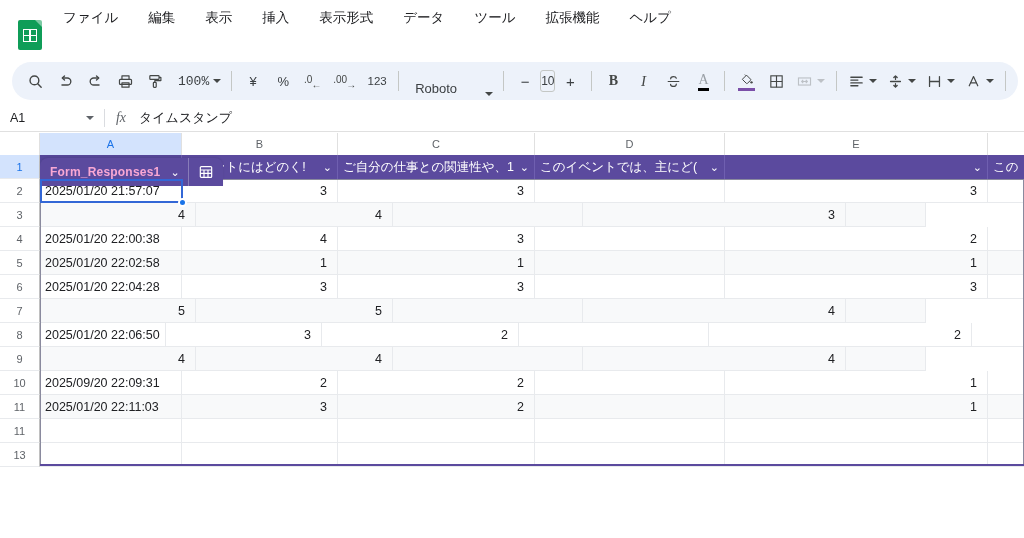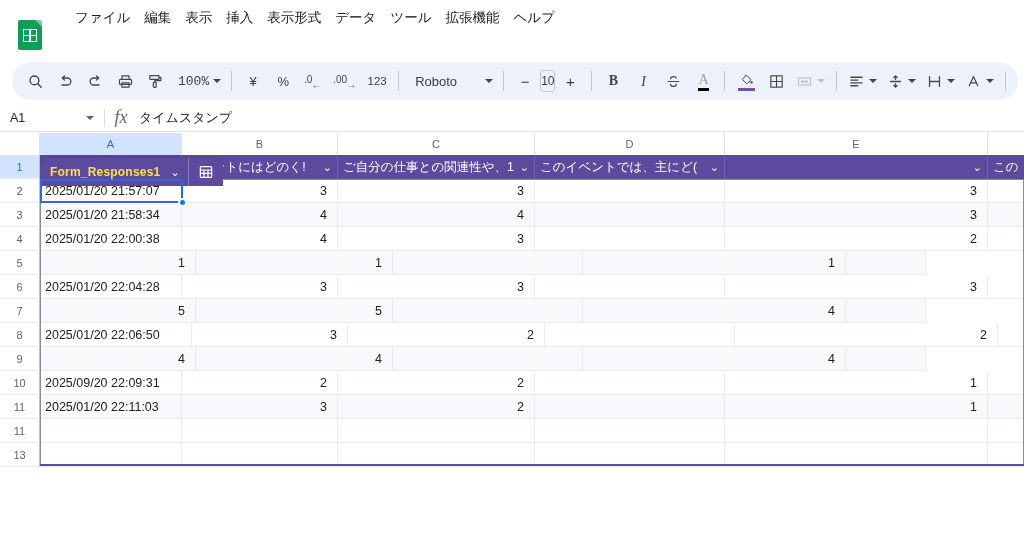--- a/index.html
+++ b/index.html
@@ -37,21 +37,21 @@
   .doc-title {
     font-size: 18px; color: #202124; line-height: 30px;
     font-family: "Liberation Sans", "DejaVu Sans", sans-serif;
     white-space: nowrap; letter-spacing: .1px;
   }
   .title-icons { display: flex; align-items: center; gap: 4px; margin-left: 14px; }
   .ticon { width: 24px; height: 24px; display: flex; align-items: center; justify-content: center;
            color: #444746; border-radius: 50%; cursor: pointer; }
   .ticon svg { display: block; }
 
-  .menubar { display: flex; align-items: center; height: 26px; gap: 0px; margin-top: -1px; margin-left: 12px; }
+  .menubar { display: flex; align-items: center; height: 26px; gap: 16px; margin-top: -1px; }
   .menu-item {
     font-size: 13.5px; color: #202124; padding: 3px 7px; border-radius: 4px;
     white-space: nowrap; cursor: pointer; line-height: 18px;
   }
 
   
   .toolbar {
     position: absolute; left: 12px; top: 62px; right: 6px; height: 38px;
     background: #EDF2FA; border-radius: 19px;
     display: flex; align-items: center; padding: 0 8px; gap: 0px; overflow: hidden;
@@ -61,21 +61,21 @@
     display: flex; align-items: center; justify-content: center;
     color: #444746; font-size: 13px; cursor: pointer; flex: none;
   }
   .tb.disabled { color: #bdc1c6; }
   .tb-sep { width: 1px; height: 20px; background: #c4c7c5; margin: 0 6px; flex: none; }
   .tb-text { font-size: 13px; color: #3c4043; white-space: nowrap; }
   .caret { width: 0; height: 0; border-left: 4px solid transparent; border-right: 4px solid transparent;
            border-top: 4px solid #444746; margin-left: 4px; flex: none; }
   .caret.dim { border-top-color: #bdc1c6; }
   .zoom-ctl { display: flex; align-items: center; padding: 0 4px 0 8px; height: 30px; border-radius: 6px; cursor: pointer; font-family: Liberation Mono, monospace; }
-  .font-ctl { display: flex; align-items: center; padding: 0 4px 0 10px; height: 30px; border-radius: 6px; cursor: pointer; min-width: 92px; }
+  .font-ctl { display: flex; align-items: flex-end; padding: 0 4px 0 10px; height: 30px; border-radius: 6px; cursor: pointer; min-width: 92px; }
   .font-name { font-size: 13px; color: #3c4043; flex: 1; }
   .size-box {
     width: 30px; height: 22px; border: 1px solid #c4c7c5; border-radius: 3px;
     display: flex; align-items: center; justify-content: center; font-size: 12px; color: #3c4043;
     background: #EDF2FA; cursor: text;
   }
   .bold-i { font-weight: bold; font-size: 14px; font-family: "Liberation Serif", serif; }
   .ital-i { font-style: italic; font-size: 15px; font-family: "Liberation Serif", serif; }
   .fillcolor-under { border-bottom: 3px solid #7B4FA8; padding-bottom: 1px; }
   .textcolor-under { border-bottom: 3px solid #000000; padding-bottom: 0px; }
@@ -86,21 +86,21 @@
     display: flex; align-items: center; background: #ffffff;
     border-bottom: 1px solid #e0e0e0;
   }
   .namebox {
     width: 92px; height: 22px; margin-left: 6px; display: flex; align-items: center;
     padding: 0 4px; font-size: 12.5px; color: #202124; cursor: text;
   }
   .namebox-label { flex: 1; }
   .namebox-caret { width: 0; height: 0; border-left: 4px solid transparent; border-right: 4px solid transparent; border-top: 4px solid #5f6368; }
   .fb-sep { width: 1px; height: 18px; background: #dadce0; margin: 0 6px; }
-  .fx { font-family: "Liberation Serif", serif; font-style: italic; font-size: 18px; color: #5f6368; width: 20px; text-align: center; }
+  .fx { font-family: "Liberation Serif", serif; font-style: italic; font-size: 14px; color: #5f6368; width: 20px; text-align: center; }
   .fb-input { flex: 1; font-size: 13px; color: #202124; padding-left: 8px; cursor: text; }
 
   
   .grid-wrap { position: absolute; left: 0; top: 133px; width: 1024px; height: 405px; background: #fff; overflow: hidden; }
 
   .colheads { position: absolute; left: 0; top: 0; height: 22px; width: 1024px; display: flex;
               background: #ffffff; border-bottom: 1px solid #c0c0c0; }
   .corner { width: 40px; height: 22px; border-right: 1px solid #e0e0e0; background: #fff; flex: none; }
   .colhead {
     height: 22px; border-right: 1px solid #e0e0e0; display: flex; align-items: center; justify-content: center;
@@ -138,21 +138,21 @@
   }
   .row.hdr .cell.first { background: #55479A; }
 
   
   .table-chip {
     position: absolute; left: 40px; top: 25px; height: 28px;
     background: #5B4A9E; border-radius: 8px 8px 0 0;
     display: flex; align-items: center; padding: 0 0 0 10px; z-index: 6;
     box-shadow: 0 -1px 2px rgba(0,0,0,.08);
   }
-  .chip-name { color: #fde047; font-size: 12px; font-weight: bold; white-space: nowrap; letter-spacing: .2px; }
+  .chip-name { color: #f9a8d4; font-size: 12px; font-weight: bold; white-space: nowrap; letter-spacing: .2px; }
   .chip-caret { color: #fff; font-size: 11px; margin: 0 8px 0 10px; }
   .chip-div { width: 1px; height: 28px; background: rgba(255,255,255,.28); }
   .chip-icon { width: 34px; height: 28px; display: flex; align-items: center; justify-content: center; color: #fff; }
 
   
   .sel-outline {
     position: absolute; z-index: 7; border: 2px solid #3367D6; pointer-events: none;
   }
   .sel-dot {
     position: absolute; z-index: 8; width: 9px; height: 9px; border-radius: 50%;
@@ -412,40 +412,40 @@
         <div class="cell" style="width:142px">2025/01/20 21:57:07</div>
         <div class="cell num" style="width:156px">3</div>
         <div class="cell num" style="width:197px">3</div>
         <div class="cell num" style="width:190px"></div>
         <div class="cell num" style="width:263px">3</div>
         <div class="cell" style="width:80px"></div>
       </div>
 
       <div class="row alt">
         <div class="rowhead">3</div>
-        <div class="cell" style="width:142px">2025/01/20 21:58:34</div>
         <div class="cell num" style="width:156px">4</div>
         <div class="cell num" style="width:197px">4</div>
         <div class="cell num" style="width:190px"></div>
         <div class="cell num" style="width:263px">3</div>
         <div class="cell" style="width:80px"></div>
       </div>
 
       <div class="row white">
         <div class="rowhead">4</div>
         <div class="cell" style="width:142px">2025/01/20 22:00:38</div>
         <div class="cell num" style="width:156px">4</div>
         <div class="cell num" style="width:197px">3</div>
         <div class="cell num" style="width:190px"></div>
         <div class="cell num" style="width:263px">2</div>
         <div class="cell" style="width:80px"></div>
       </div>
 
       <div class="row alt">
         <div class="rowhead">5</div>
+        <div class="cell" style="width:142px">2025/01/20 22:02:58</div>
         <div class="cell num" style="width:156px">1</div>
         <div class="cell num" style="width:197px">1</div>
         <div class="cell num" style="width:190px"></div>
         <div class="cell num" style="width:263px">1</div>
         <div class="cell" style="width:80px"></div>
       </div>
 
       <div class="row white">
         <div class="rowhead">6</div>
         <div class="cell" style="width:142px">2025/01/20 22:04:28</div>
@@ -460,21 +460,21 @@
         <div class="rowhead">7</div>
         <div class="cell num" style="width:156px">5</div>
         <div class="cell num" style="width:197px">5</div>
         <div class="cell num" style="width:190px"></div>
         <div class="cell num" style="width:263px">4</div>
         <div class="cell" style="width:80px"></div>
       </div>
 
       <div class="row white">
         <div class="rowhead">8</div>
-        <div class="cell" style="width:152px">2025/01/20 22:06:50</div>
+        <div class="cell" style="width:126px">2025/01/20 22:06:50</div>
         <div class="cell num" style="width:156px">3</div>
         <div class="cell num" style="width:197px">2</div>
         <div class="cell num" style="width:190px"></div>
         <div class="cell num" style="width:263px">2</div>
         <div class="cell" style="width:80px"></div>
       </div>
 
       <div class="row alt">
         <div class="rowhead">9</div>
         <div class="cell num" style="width:156px">4</div>

